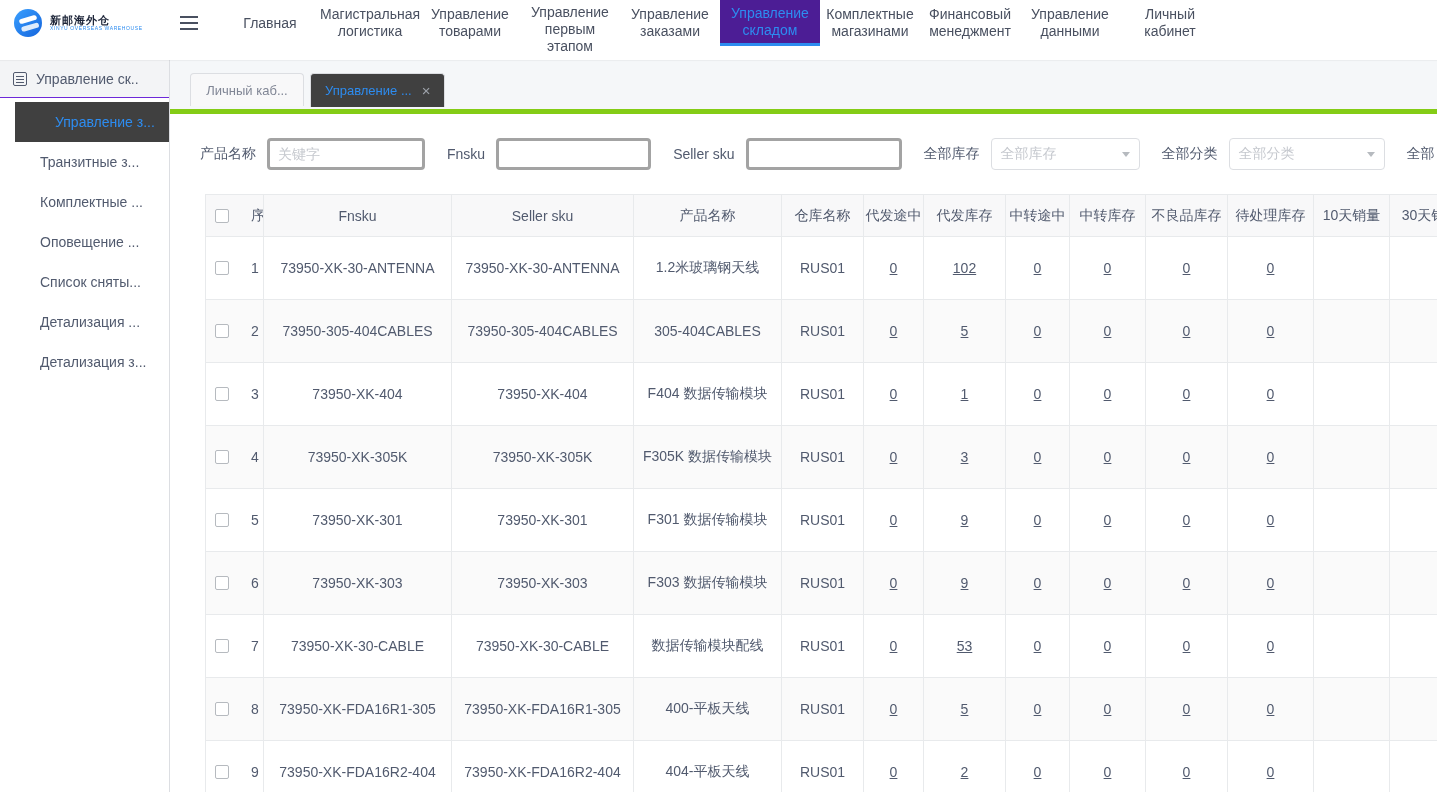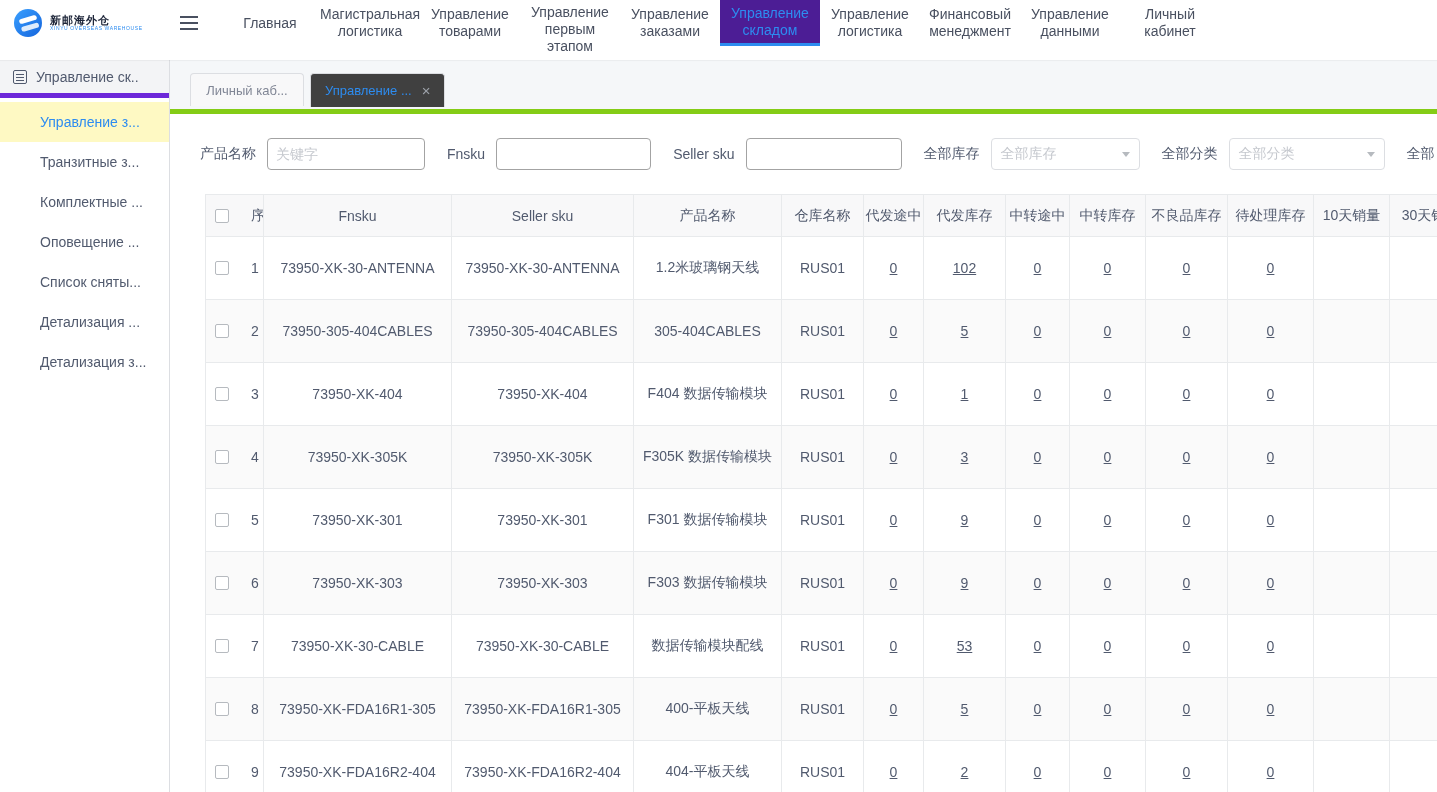--- a/index.html
+++ b/index.html
@@ -26,47 +26,47 @@
   .nav-item { width:100px; min-height:46px; display:flex; align-items:center; justify-content:center;
     text-align:center; padding:4px 4px; font-size:14px; line-height:17px; color:#495060;
     cursor:pointer; overflow:visible; }
   .nav-item.active { background:#4c1d95; color:#2d8cf0; border-bottom:3px solid #2d8cf0; }
 
   
   .app-body { display:flex; height:732px; }
   .sidebar { width:170px; flex:none; background:#fff; border-right:1px solid #dcdee2;
     display:flex; flex-direction:column; }
   .sidebar-header { height:38px; background:#f3f4f6; display:flex; align-items:center; gap:9px;
-    padding:0 13px; font-size:14px; color:#515a6e; border-bottom:5px solid #6d28d9; }
+    padding:0 13px; font-size:14px; color:#515a6e; border-bottom:1px solid #6d28d9; }
   .side-icon { width:14px; height:14px; border:1px solid #515a6e; border-radius:2px;
     position:relative; flex:none; }
   .side-icon::before { content:""; position:absolute; left:2px; right:2px; top:3px; height:1px;
     background:#515a6e; box-shadow:0 3px 0 #515a6e, 0 6px 0 #515a6e; }
   .side-title { white-space:nowrap; overflow:hidden; }
   .sidebar-menu { padding-top:4px; }
   .side-item { height:40px; display:flex; align-items:center; padding-left:40px; font-size:14px;
     color:#515a6e; cursor:pointer; white-space:nowrap; }
-  .side-item.active { color:#2d8cf0; background:#fef9c3; }
+  .side-item.active { color:#2d8cf0; background:#404040;margin-left:15px; }
 
   .main { flex:1; min-width:0; background:#f5f7f9; display:flex; flex-direction:column; }
   .tabstrip { height:54px; padding:13px 0 0 20px; display:flex; gap:6px;
     border-bottom:5px solid #84cc16; flex:none; }
   .tab { height:33px; min-width:114px; display:flex; align-items:center; justify-content:center;
     padding:0 14px; background:#f8f8f9; border:1px solid #dcdee2; border-bottom:none;
     border-radius:4px 4px 0 0; font-size:13px; color:#808695; cursor:pointer; white-space:nowrap; }
   .tab.active { background:#404040; color:#2d8cf0; height:34px; margin-bottom:-1px; }
   .tab-close { margin-left:10px; color:#9ea3ab; font-size:15px; line-height:1; }
 
   .content { flex:1; background:#fff; padding:24px 0 0 30px; overflow:hidden; }
 
   
   .filters { display:flex; align-items:center; width:max-content; }
   .fgroup { display:flex; align-items:center; margin-right:22px; }
   .flabel { font-size:14px; color:#515a6e; margin-right:11px; white-space:nowrap; }
-  .finput { height:32px; border:1px solid #a3a3a3; border-radius:4px; background:#fff;
+  .finput { height:32px; border:3px solid #a3a3a3; border-radius:4px; background:#fff;
     padding:0 8px; font-size:14px; color:#515a6e; font-family:inherit; outline:none; }
   .finput::placeholder { color:#c5c8ce; }
   .fselect { height:32px; border:1px solid #dcdee2; border-radius:4px; background:#fff;
     display:flex; align-items:center; justify-content:space-between; padding:0 9px;
     font-size:14px; color:#c5c8ce; cursor:pointer; }
   .arrow { width:0; height:0; border-left:4px solid transparent; border-right:4px solid transparent;
     border-top:5px solid #b6babf; margin-left:8px; flex:none; }
 
   
   .table-wrap { margin:24px 0 0 5px; }
@@ -97,21 +97,21 @@
       <i></i>
       <i></i>
     </div>
   <nav class="topnav">
       <div class="nav-item">Главная</div>
       <div class="nav-item">Магистральная логистика</div>
       <div class="nav-item">Управление товарами</div>
       <div class="nav-item">Управление первым этапом</div>
       <div class="nav-item">Управление заказами</div>
       <div class="nav-item active">Управление складом</div>
-      <div class="nav-item">Управление логистика</div>
+      <div class="nav-item">Комплектные магазинами</div>
       <div class="nav-item">Финансовый менеджмент</div>
       <div class="nav-item">Управление данными</div>
       <div class="nav-item">Личный кабинет</div>
     </nav>
 </div>
 
 <div class="app-body">
   <aside class="sidebar">
     <div class="sidebar-header">
       <span class="side-icon"></span>

